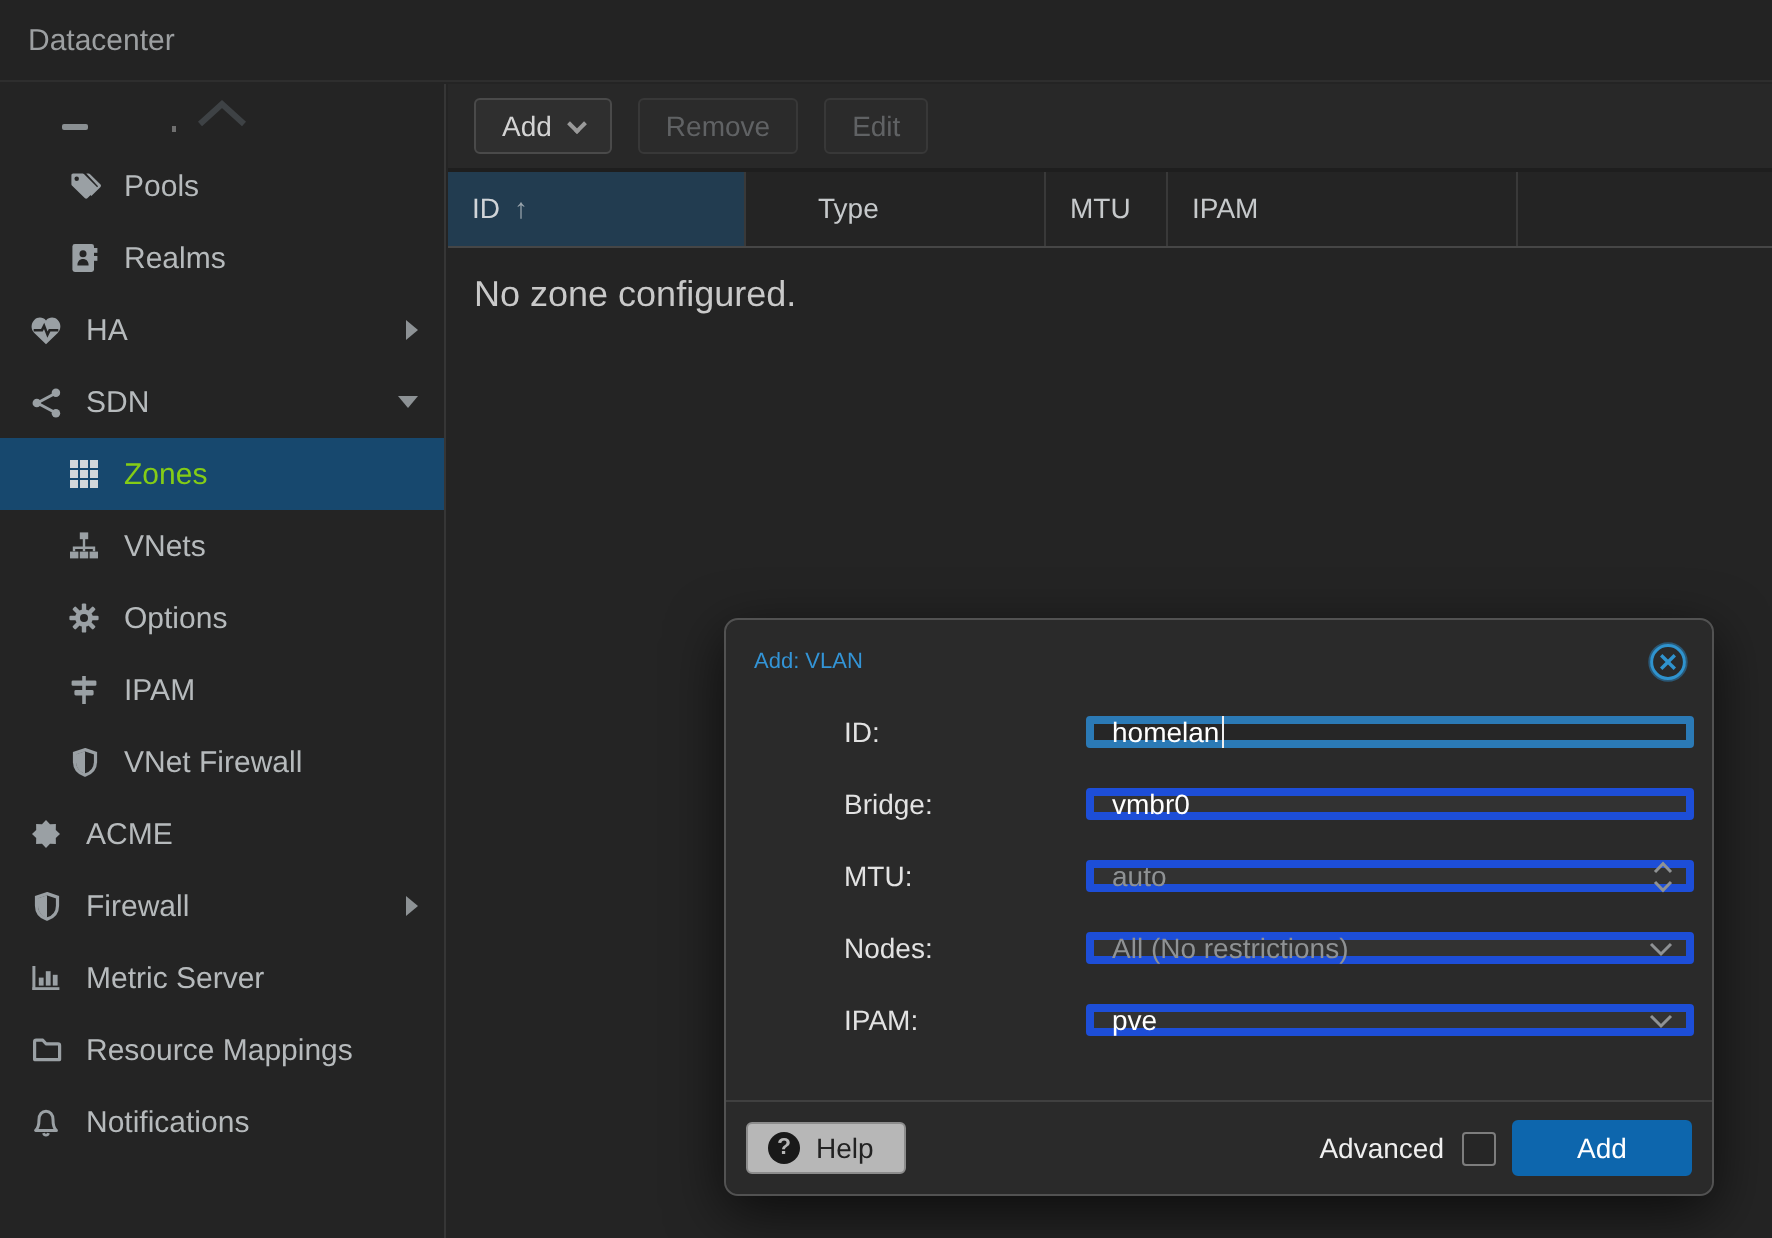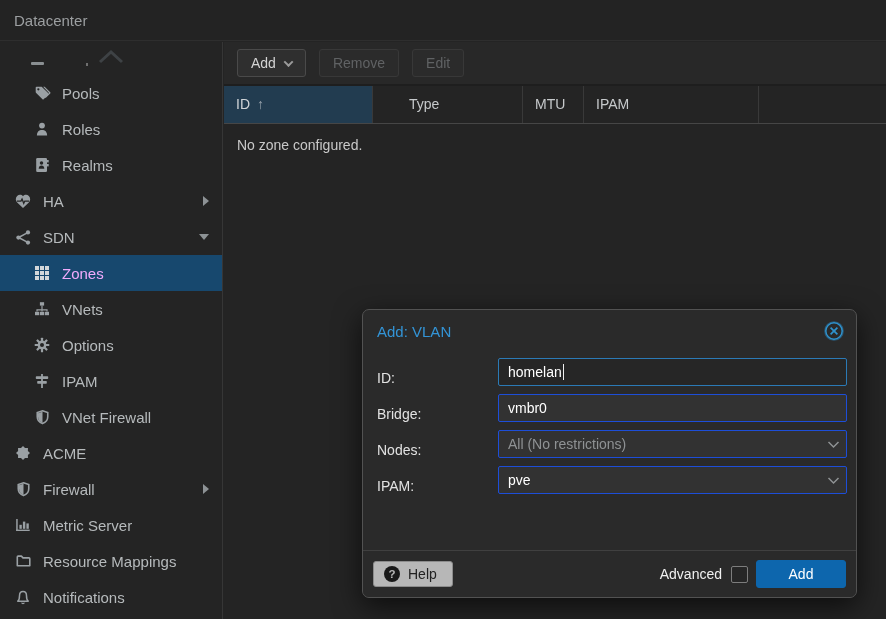--- a/index.html
+++ b/index.html
@@ -21,21 +21,21 @@
   .sidebar{position:absolute;left:0;top:42px;width:223px;bottom:0;background:#242424;
     border-right:1px solid #363636;}
   .partial-row{position:relative;height:33px;}
   .partial-dash{position:absolute;left:31px;top:20px;width:13px;height:3px;background:#8a8f92;border-radius:1px;}
   .partial-dot{position:absolute;left:86px;top:21px;width:2px;height:3px;background:#6f6f6f;}
   .scroll-chev{position:absolute;left:97px;top:6px;}
   .srow{height:36px;display:flex;align-items:center;padding-left:13px;color:#b6babc;
     font-size:15px;cursor:pointer;}
   .srow .ic{width:20px;margin-right:10px;display:flex;justify-content:center;align-items:center;flex:none;}
   .srow.sub{padding-left:32px;}
-  .srow.selected{background:var(--selected-row);color:#f0abfc;}
+  .srow.selected{background:var(--selected-row);color:#84cc16;}
   .exp{margin-left:auto;margin-right:13px;width:0;height:0;}
   .tri-right{border-top:5px solid transparent;border-bottom:5px solid transparent;border-left:6px solid #8d9295;}
   .tri-down{border-left:5px solid transparent;border-right:5px solid transparent;border-top:6px solid #8d9295;}
   .icg{fill:#9aa0a4;}
   .icw{fill:#d3d7da;}
   .icbg{fill:#242424;}
 
   
   .content{position:absolute;left:224px;top:42px;right:0;bottom:0;background:#242424;}
   .toolbar{height:44px;background:#282828;display:flex;align-items:center;gap:13px;
@@ -49,32 +49,32 @@
 
   .grid-head{display:flex;height:38px;background:#242424;border-bottom:1px solid #464646;
     color:#c6c9cb;font-size:14px;}
   .gcell{line-height:37px;padding-left:12px;border-right:1px solid #393939;}
   .gcell.c-id{width:149px;background:#223c50;display:flex;align-items:flex-start;gap:7px;color:#d0d4d8;}
   .gcell.c-type{width:126px;margin-left:24px;}
   .gcell.c-mtu{width:61px;}
   .gcell.c-ipam{width:175px;}
   .gcell.c-domain{flex:1;border-right:none;}
   .sort-arrow{color:#9aa5ad;font-size:14px;}
-  .grid-body{padding:13px 13px;color:#c9c9c9;font-size:14px;}
+  .grid-body{padding:13px 13px;color:#c9c9c9;font-size:18px;}
 
   
   .dialog{position:absolute;left:362px;top:309px;width:495px;height:289px;background:#2a2a2a;
     border:1px solid #525252;border-radius:7px;box-shadow:0 8px 28px rgba(0,0,0,.65);}
   .dlg-head{display:flex;justify-content:space-between;align-items:center;padding:10px 11px 4px 14px;}
-  .dlg-title{color:var(--accent-blue);font-size:15px;}
+  .dlg-title{color:var(--accent-blue);font-size:11px;}
   .close-btn{cursor:pointer;display:flex;}
   .dlg-body{padding:12px 9px 0 14px;display:flex;flex-direction:column;gap:8px;}
-  .frow{display:flex;align-items:flex-end;height:28px;}
+  .frow{display:flex;align-items:flex-start;height:28px;margin-left:45px;}
   .flabel{width:121px;color:#e2e2e2;font-size:14px;flex:none;}
-  .fctl{flex:1;height:28px;background:#323232;border:1px solid #1d4ed8;border-radius:2px;
+  .fctl{flex:1;height:16px;background:#323232;border:4px solid #1d4ed8;border-radius:2px;
     display:flex;align-items:center;padding:0 9px;color:#fff;font-size:14px;position:relative;}
   .fctl.focused{background:#262626;border-color:#2b7ab6;}
   .fctl.muted{color:#8f9294;}
   .caret{display:inline-block;width:1px;height:16px;background:#eee;margin-left:1px;}
   .ctl-icon{position:absolute;right:6px;top:0;height:100%;display:flex;align-items:center;}
   .dlg-foot{position:absolute;left:0;right:0;bottom:0;height:47px;border-top:1px solid #404040;
     display:flex;align-items:center;padding:0 10px;background:#2a2a2a;border-radius:0 0 7px 7px;}
   .help-btn{background:#b7b7b7;border:1px solid #8c8c8c;color:#222;border-radius:3px;
     padding:4px 15px 4px 10px;display:flex;align-items:center;gap:8px;font-size:14px;cursor:pointer;
     font-family:"Liberation Sans", sans-serif;}
@@ -111,29 +111,20 @@
       <span class="ic">
         <svg width="17" height="17" viewBox="0 0 16 16">
             <path class="icg" d="M8.6 1.6h1.1c.2 0 .45.1.6.25l5 5c.3.3.3.8 0 1.1l-4.3 4.3-.75-.75 3.9-3.9-5.55-6Z"></path>
             <path class="icg" d="M1.6 6.9V2.4c0-.45.35-.8.8-.8h4.5c.22 0 .43.09.59.24l6 6c.31.31.31.81 0 1.12L9.1 13.35c-.31.31-.81.31-1.12 0l-6.14-6.1c-.15-.16-.24-.36-.24-.58Z"></path>
             <circle class="icbg" cx="4.1" cy="4.1" r="1.05"></circle>
           </svg>
       </span>
       <span>Pools</span>
     </div>
 
-    <div class="srow sub">
-      <span class="ic">
-        <svg width="16" height="16" viewBox="0 0 16 16">
-            <circle class="icg" cx="8" cy="4.6" r="2.9"></circle>
-            <path class="icg" d="M2.9 14.6c0-3.7 2.1-5.5 5.1-5.5s5.1 1.8 5.1 5.5Z"></path>
-          </svg>
-      </span>
-      <span>Roles</span>
-    </div>
 
     <div class="srow sub">
       <span class="ic">
         <svg width="16" height="16" viewBox="0 0 16 16">
             <rect class="icg" x="2.2" y="1" width="10.8" height="14" rx="1.2"></rect>
             <rect class="icg" x="13" y="3" width="1.7" height="2.4"></rect>
             <rect class="icg" x="13" y="7" width="1.7" height="2.4"></rect>
             <circle class="icbg" cx="7.5" cy="5.9" r="1.75"></circle>
             <path class="icbg" d="M4.7 11.7c0-2.2 1.3-3.2 2.8-3.2s2.8 1 2.8 3.2Z"></path>
           </svg>
@@ -344,20 +335,32 @@
         </div>
       </div>
 
       <div class="frow">
         <span class="flabel">Bridge:</span>
         <div class="fctl">
           <span>vmbr0</span>
         </div>
       </div>
 
+      <div class="frow">
+        <span class="flabel">MTU:</span>
+        <div class="fctl muted">
+          <span>auto</span>
+          <span class="ctl-icon">
+            <svg width="11" height="19" viewBox="0 0 11 19">
+                <polyline points="1.5,7 5.5,2.8 9.5,7" fill="none" stroke="#8f9294" stroke-width="1.5"></polyline>
+                <polyline points="1.5,12 5.5,16.2 9.5,12" fill="none" stroke="#8f9294" stroke-width="1.5"></polyline>
+              </svg>
+          </span>
+        </div>
+      </div>
 
       <div class="frow">
         <span class="flabel">Nodes:</span>
         <div class="fctl muted">
           <span>All (No restrictions)</span>
           <span class="ctl-icon">
             <svg width="13" height="9" viewBox="0 0 13 9">
                 <polyline points="1.5,2 6.5,7 11.5,2" fill="none" stroke="#8f9294" stroke-width="1.5"></polyline>
               </svg>
           </span>

